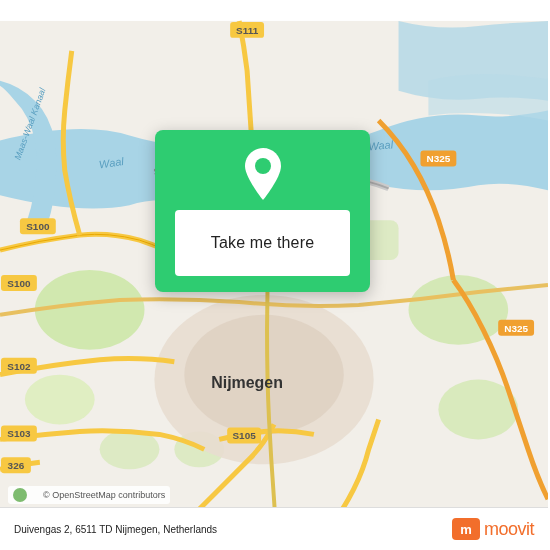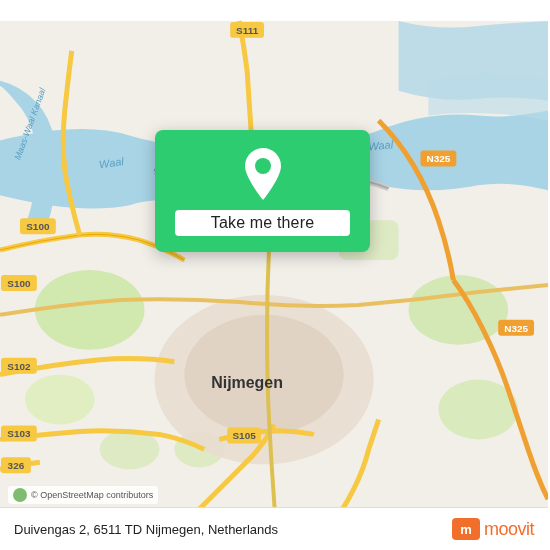--- a/index.html
+++ b/index.html
@@ -48,21 +48,21 @@
       width: 44px;
       height: 52px;
       margin-bottom: 10px;
     }
 
     #take-me-there-btn {
       background: white;
       color: #222;
       border: none;
       border-radius: 4px;
-      padding: 4px 22px;
+      padding: 24px 22px;
       font-size: 16px;
       font-weight: 500;
       cursor: pointer;
       width: 100%;
       text-align: center;
       letter-spacing: 0.01em;
     }
 
     
     #bottom-bar {
@@ -73,21 +73,21 @@
       background: white;
       padding: 10px 14px;
       display: flex;
       align-items: center;
       justify-content: space-between;
       border-top: 1px solid #ddd;
       z-index: 20;
     }
 
     #address-text {
-      font-size: 13px;
+      font-size: 10px;
       color: #222;
       font-weight: 400;
       text-align: right;
     }
 
     #moovit-logo {
       display: flex;
       align-items: center;
       gap: 4px;
     }
@@ -110,21 +110,21 @@
       bottom: 46px;
       left: 8px;
       background: rgba(255,255,255,0.85);
       border-radius: 3px;
       padding: 2px 5px;
       font-size: 9px;
       color: #555;
       z-index: 15;
       display: flex;
       align-items: center;
-      gap: 4px;
+      gap: 16px;
     }
 
     #osm-logo {
       width: 14px;
       height: 14px;
       background: #7ebc6f;
       border-radius: 50%;
       display: inline-block;
       position: relative;
       flex-shrink: 0;

